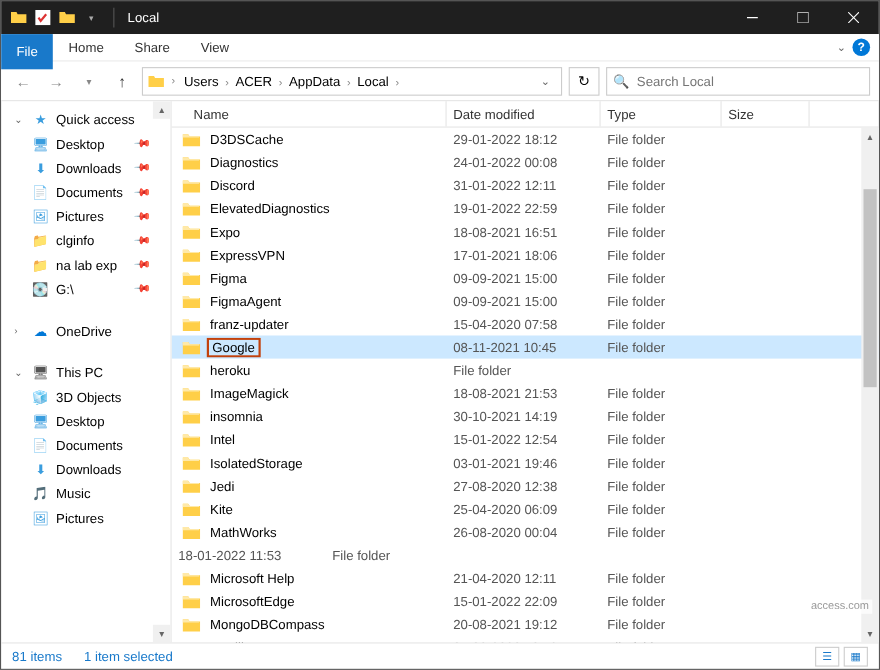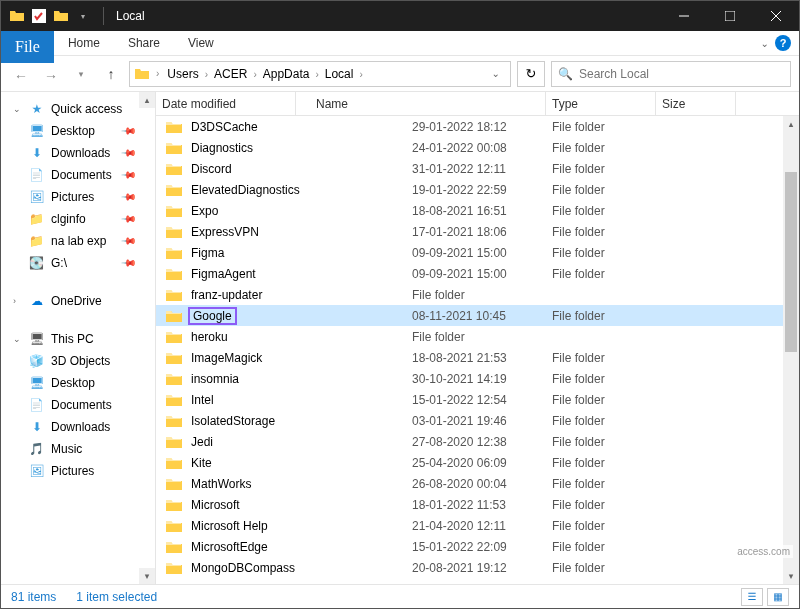--- a/index.html
+++ b/index.html
@@ -9,21 +9,21 @@
 .titlebar { height: 30px; background: #1f1f1f; color: #fff; display: flex; align-items: center; }
 .titlebar .tb-icons { display: flex; gap: 6px; padding: 0 8px; align-items: center; }
 .titlebar .tb-icon { width: 16px; height: 16px; display: flex; align-items: center; justify-content: center; }
 .titlebar .tb-sep { width: 1px; height: 18px; background: #555; margin: 0 4px; }
 .titlebar .title { padding-left: 8px; font-size: 12px; }
 .titlebar .spacer { flex: 1; }
 .titlebar .winctl { width: 46px; height: 30px; display: flex; align-items: center; justify-content: center; color: #fff; }
 
 
 .menubar { height: 25px; background: #fff; display: flex; align-items: stretch; border-bottom: 1px solid #e5e5e5; }
-.menubar .file { background: #1979ca; color: #fff; padding: 16px 14px; display: flex; align-items: center; font-size: 16px; font-family: Liberation Serif, serif; }
+.menubar .file { background: #1979ca; color: #fff; padding: 16px 14px; display: flex; align-items: center; font-size: 12px; }
 .menubar .tab { padding: 0 14px; display: flex; align-items: center; font-size: 12px; color: #333; }
 .menubar .right { margin-left: auto; display: flex; align-items: center; gap: 6px; padding-right: 8px; }
 .menubar .chev { font-size: 10px; color: #666; }
 .help-circle { width: 16px; height: 16px; border-radius: 50%; background: #0078d7; color: #fff; display: flex; align-items: center; justify-content: center; font-size: 11px; font-weight: bold; }
 
 
 .addrbar { height: 36px; background: #fff; display: flex; align-items: center; padding: 4px 8px; gap: 6px; border-bottom: 1px solid #e5e5e5; }
 .addrbar .nav-btn { width: 24px; height: 24px; display: flex; align-items: center; justify-content: center; color: #888; font-size: 14px; }
 .addrbar .nav-btn.enabled { color: #333; }
 .addrbar .breadcrumb { flex: 1; height: 26px; border: 1px solid #ccc; display: flex; align-items: center; padding: 0 4px; gap: 2px; }
@@ -57,21 +57,21 @@
 .col-size { width: 80px; }
 .rows { flex: 1; overflow: hidden; }
 .row { display: flex; align-items: center; height: 21px; font-size: 12px; }
 .row .c { padding: 0 6px; overflow: hidden; white-space: nowrap; }
 .row .c-name { width: 250px; display: flex; align-items: center; gap: 6px; padding-left: 10px; }
 .row .c-date { width: 140px; color: #555; }
 .row .c-type { width: 110px; color: #555; }
 .row .c-size { width: 80px; }
 .row.selected { background: #cce8ff; }
 .row .namebox { padding: 0 3px; }
-.row.selected .namebox { border: 2px solid #8b5cf6; }
+.row.selected .namebox { border: 2px solid #c2410c; }
 .folder-icon { width: 16px; height: 14px; display: inline-block; }
 .folder-icon svg { display: block; }
 
 
 .vscroll { position: absolute; right: 0; top: 24px; bottom: 0; width: 16px; background: #f0f0f0; display: flex; flex-direction: column; }
 .vscroll .arr { height: 16px; display: flex; align-items: center; justify-content: center; font-size: 9px; color: #666; }
 .vscroll .track { flex: 1; position: relative; }
 .vscroll .thumb { position: absolute; left: 2px; right: 2px; top: 40px; height: 180px; background: #c2c2c2; }
 
 
@@ -259,22 +259,22 @@
     </div>
     <div class="sb-scroll">
       <div class="arr">▴</div>
       <div style="flex:1"></div>
       <div class="arr">▾</div>
     </div>
   </div>
 
   <div class="filearea">
     <div class="colheaders">
+      <div class="col col-name">Name</div>
       <div class="col col-date">Date modified</div>
-      <div class="col col-name">Name</div>
       <div class="col col-type">Type</div>
       <div class="col col-size">Size</div>
     </div>
     <div class="rows" id="rows">
         <div class="row">
           <div class="c c-name">
             <span class="folder-icon">
               <svg width="16" height="14" viewBox="0 0 16 14">
                 <path fill="#ffcf48" d="M0 2h5l1.5 2H16v9H0z"></path>
                 <path fill="#ffe9a8" d="M0 2h5l1.5 2H15v1H0z"></path>
@@ -387,20 +387,21 @@
         <div class="row">
           <div class="c c-name">
             <span class="folder-icon">
               <svg width="16" height="14" viewBox="0 0 16 14">
                 <path fill="#ffcf48" d="M0 2h5l1.5 2H16v9H0z"></path>
                 <path fill="#ffe9a8" d="M0 2h5l1.5 2H15v1H0z"></path>
               </svg>
             </span>
             <span class="namebox">franz-updater</span>
           </div>
+          <div class="c c-date">15-04-2020 07:58</div>
           <div class="c c-type">File folder</div>
           <div class="c c-size"></div>
         </div>
         <div class="row selected">
           <div class="c c-name">
             <span class="folder-icon">
               <svg width="16" height="14" viewBox="0 0 16 14">
                 <path fill="#ffcf48" d="M0 2h5l1.5 2H16v9H0z"></path>
                 <path fill="#ffe9a8" d="M0 2h5l1.5 2H15v1H0z"></path>
               </svg>
@@ -516,29 +517,20 @@
                 <path fill="#ffe9a8" d="M0 2h5l1.5 2H15v1H0z"></path>
               </svg>
             </span>
             <span class="namebox">MathWorks</span>
           </div>
           <div class="c c-date">26-08-2020 00:04</div>
           <div class="c c-type">File folder</div>
           <div class="c c-size"></div>
         </div>
         <div class="row">
-          <div class="c c-name">
-            <span class="folder-icon">
-              <svg width="16" height="14" viewBox="0 0 16 14">
-                <path fill="#ffcf48" d="M0 2h5l1.5 2H16v9H0z"></path>
-                <path fill="#ffe9a8" d="M0 2h5l1.5 2H15v1H0z"></path>
-              </svg>
-            </span>
-            <span class="namebox">Microsoft</span>
-          </div>
           <div class="c c-date">18-01-2022 11:53</div>
           <div class="c c-type">File folder</div>
           <div class="c c-size"></div>
         </div>
         <div class="row">
           <div class="c c-name">
             <span class="folder-icon">
               <svg width="16" height="14" viewBox="0 0 16 14">
                 <path fill="#ffcf48" d="M0 2h5l1.5 2H16v9H0z"></path>
                 <path fill="#ffe9a8" d="M0 2h5l1.5 2H15v1H0z"></path>

